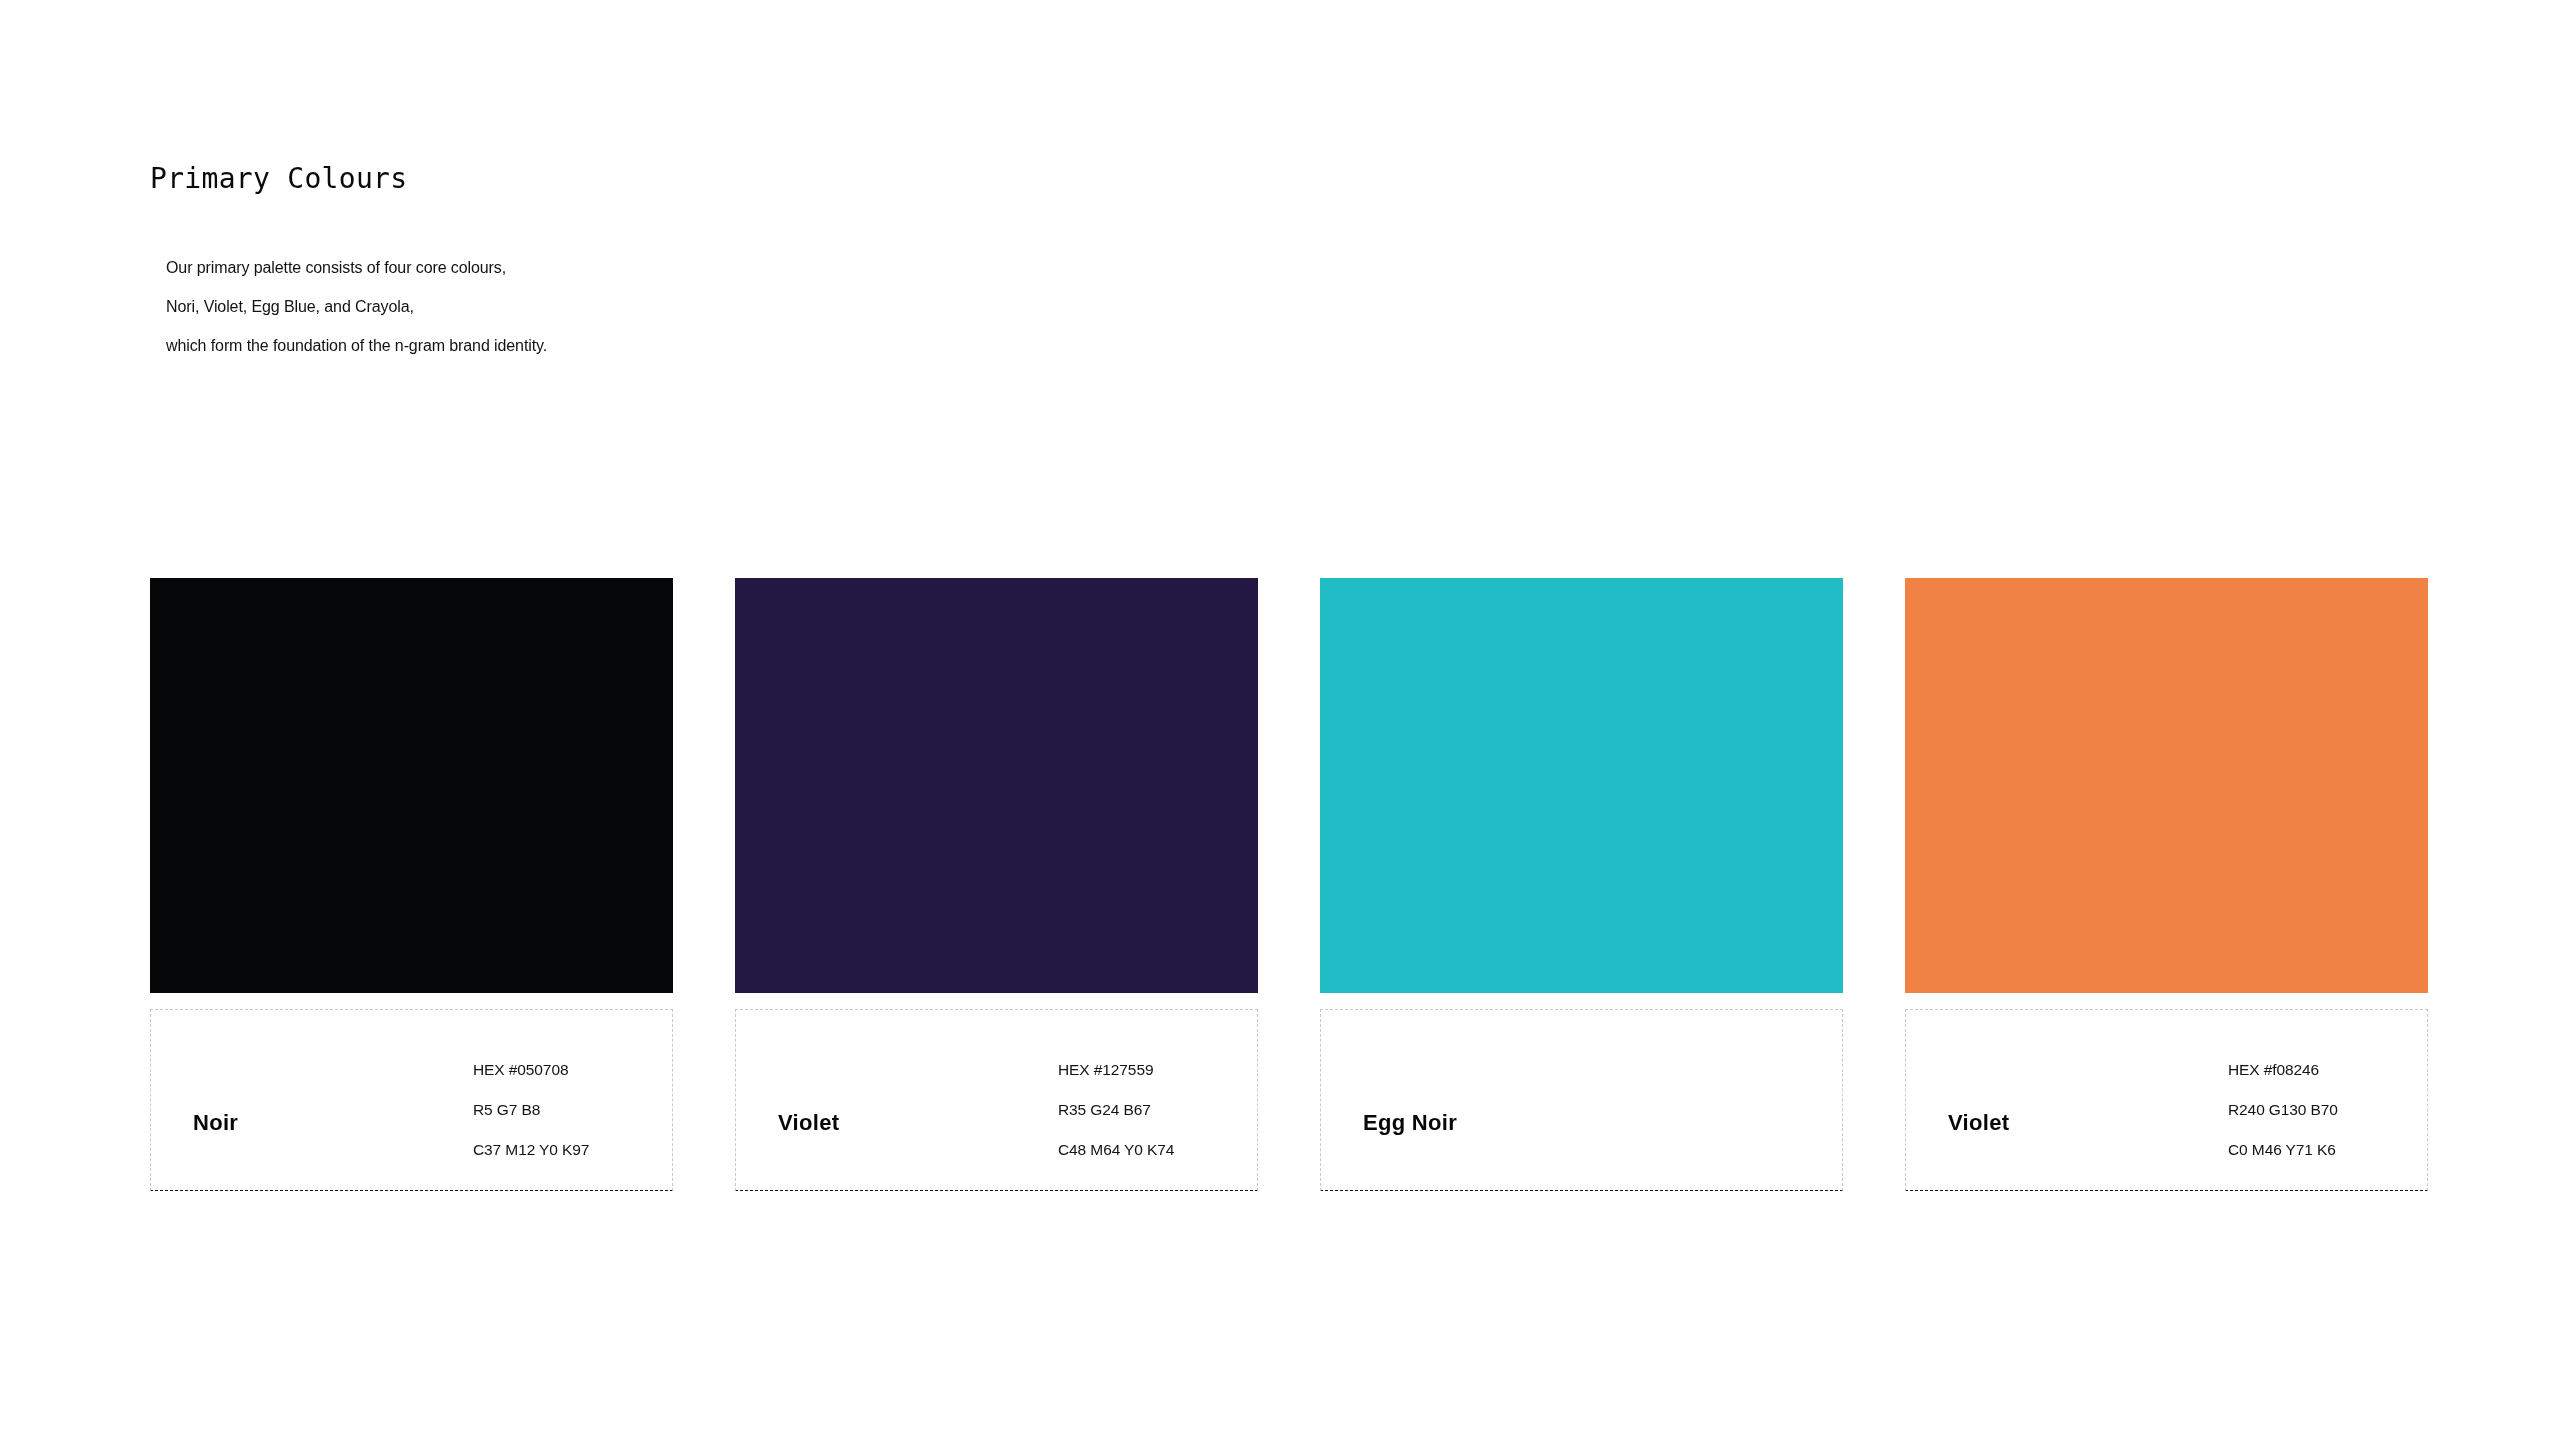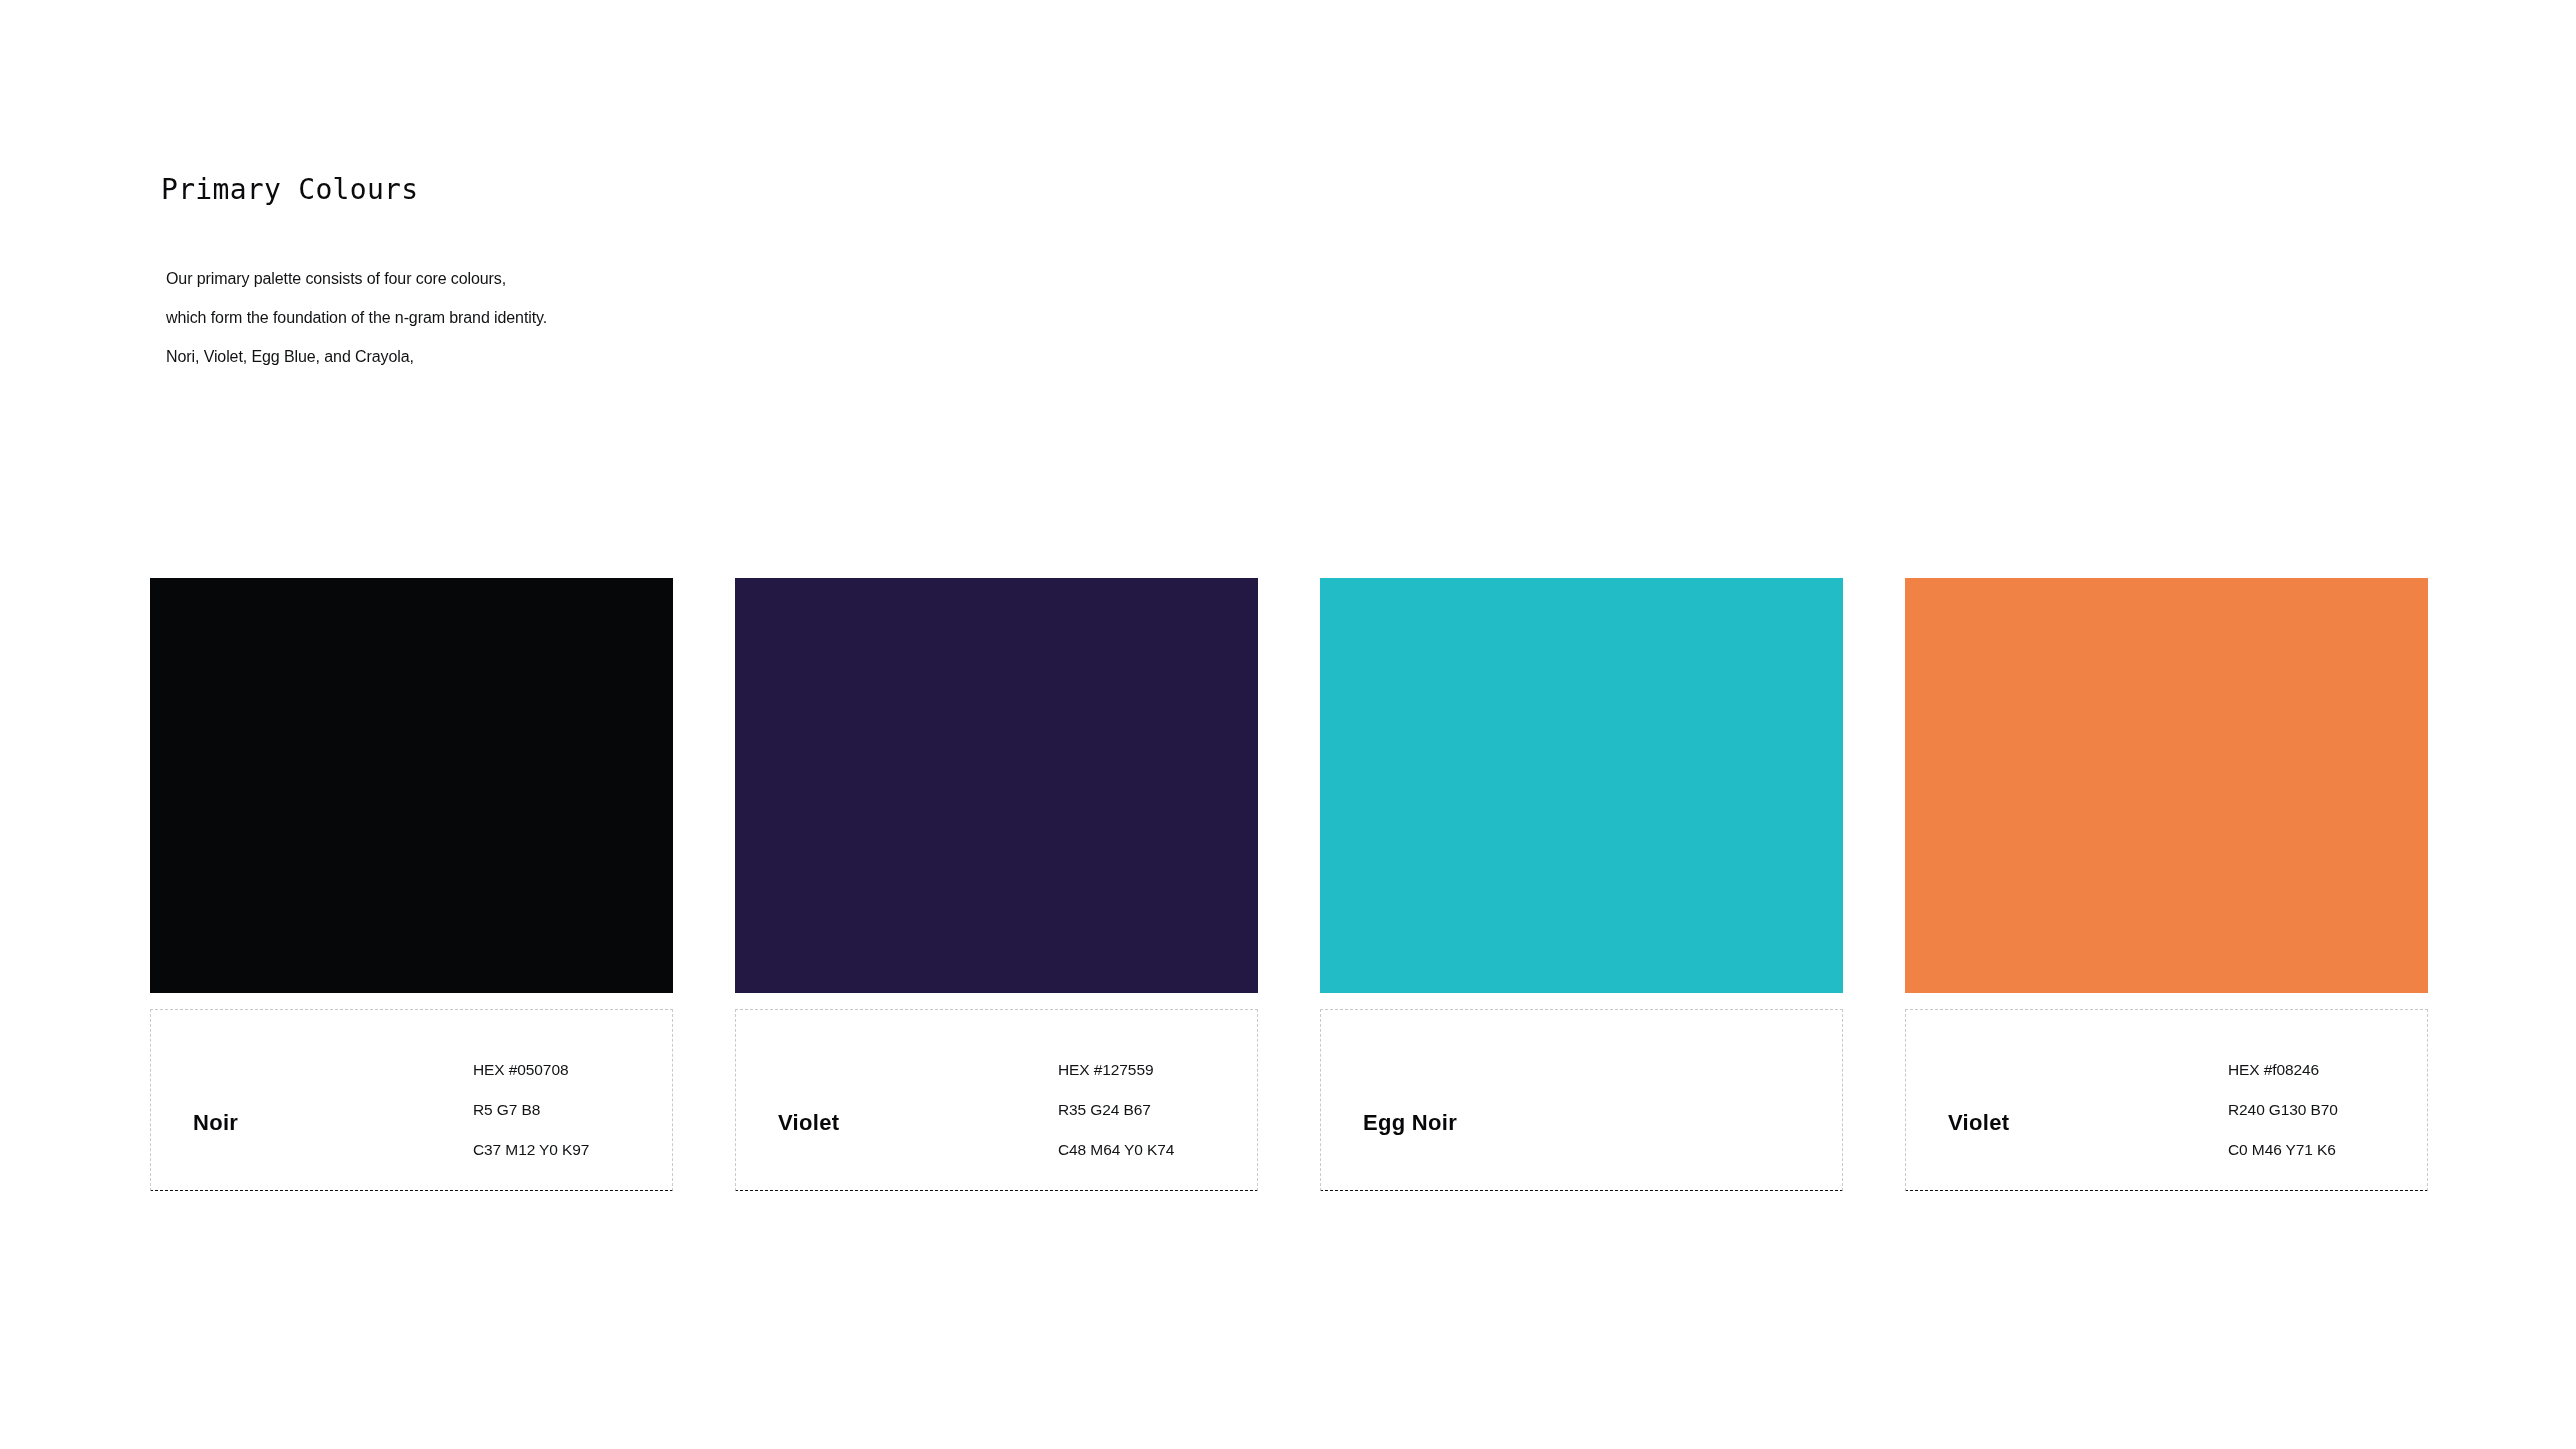--- a/index.html
+++ b/index.html
@@ -31,21 +31,21 @@
     width: 1288px;
   }
 
   .page-title {
     font-family: "DejaVu Sans Mono", "Liberation Mono", monospace;
     font-size: 28px;
     line-height: 37px;
     font-weight: 400;
     letter-spacing: 0.3px;
     color: #0b0b0d;
-    margin: 11px;
+    margin: 0;
     white-space: pre;
   }
 
   .intro {
     margin: 16px;
     padding-top: 35px;
   }
 
   .intro-line {
     font-family: "Liberation Sans", sans-serif;
@@ -131,22 +131,22 @@
 </style>
 </head>
 <body style="background-color: rgb(255, 255, 255);">
 
 <div class="page">
 
   <div class="header">
     <h1 class="page-title">Primary Colours</h1>
     <div class="intro">
       <span class="intro-line">Our primary palette consists of four core colours,</span>
+      <span class="intro-line">Nori, Violet, Egg Blue, and Crayola,</span>
       <span class="intro-line">which form the foundation of the n-gram brand identity.</span>
-      <span class="intro-line">Nori, Violet, Egg Blue, and Crayola,</span>
     </div>
   </div>
 
   <div class="swatch-grid">
 
     <div class="swatch-card">
       <div class="swatch-chip" style="background-color: rgb(5, 7, 8);"></div>
       <div class="swatch-spacer"></div>
       <div class="swatch-info" style="border-color: rgb(201, 201, 205) rgb(201, 201, 205) rgb(17, 18, 20);">
         <span class="swatch-name">Noir</span>

